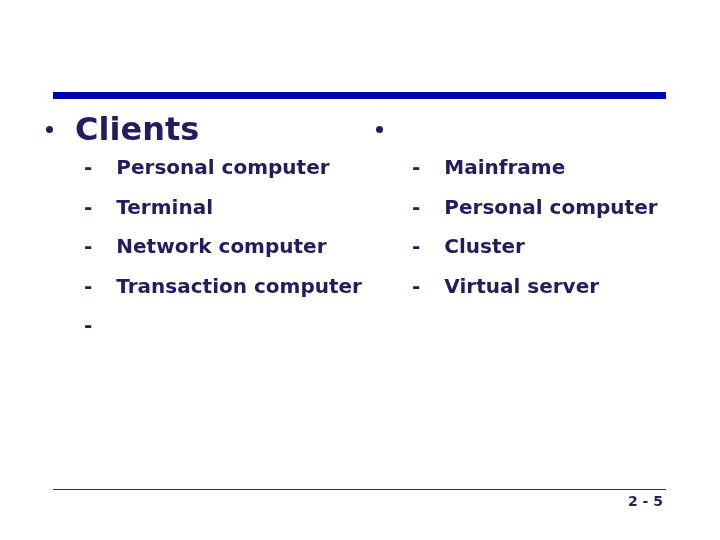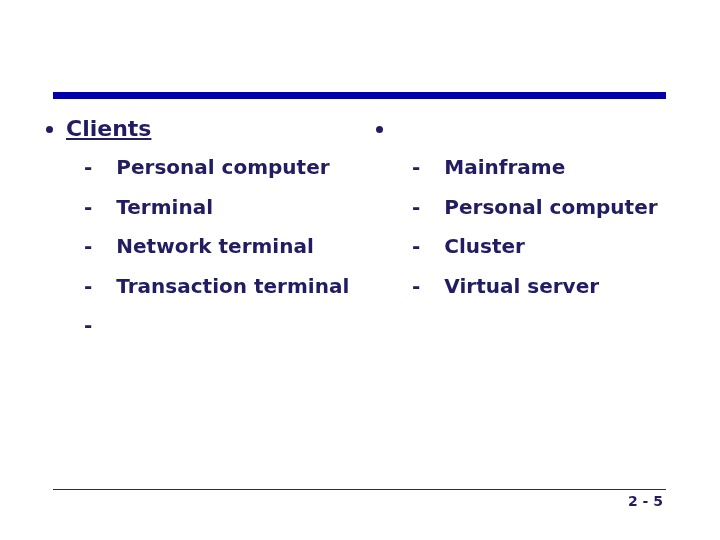--- a/index.html
+++ b/index.html
@@ -35,25 +35,24 @@
   .heading-row.right { left: 376px; }
   .bullet-dot {
     width: 7px;
     height: 7px;
     border-radius: 50%;
     background: #221c63;
     margin-top: 12px;
     flex: 0 0 auto;
   }
   .heading-label {
-    margin-left: 13px;
-    font-size: 22px;
+    margin-left: 22px;
+    font-size: 32px;
     line-height: 30px;
     white-space: nowrap;
-    text-decoration: underline;
   }
   .items {
     position: absolute;
     top: 148px;
   }
   .items.left  { left: 84px; }
   .items.right { left: 412px; }
   .item {
     display: flex;
     height: 39.5px;
@@ -106,25 +105,25 @@
     <div class="item">
       <span class="item-dash">-</span>
       <span class="item-label">Personal computer</span>
     </div>
     <div class="item">
       <span class="item-dash">-</span>
       <span class="item-label">Terminal</span>
     </div>
     <div class="item">
       <span class="item-dash">-</span>
-      <span class="item-label">Network terminal</span>
+      <span class="item-label">Network computer</span>
     </div>
     <div class="item">
       <span class="item-dash">-</span>
-      <span class="item-label">Transaction terminal</span>
+      <span class="item-label">Transaction computer</span>
     </div>
     <div class="item">
       <span class="item-dash">-</span>
     </div>
   </div>
 
   <div class="heading-row right">
     <span class="bullet-dot"></span>
   </div>
   <div class="items right">

